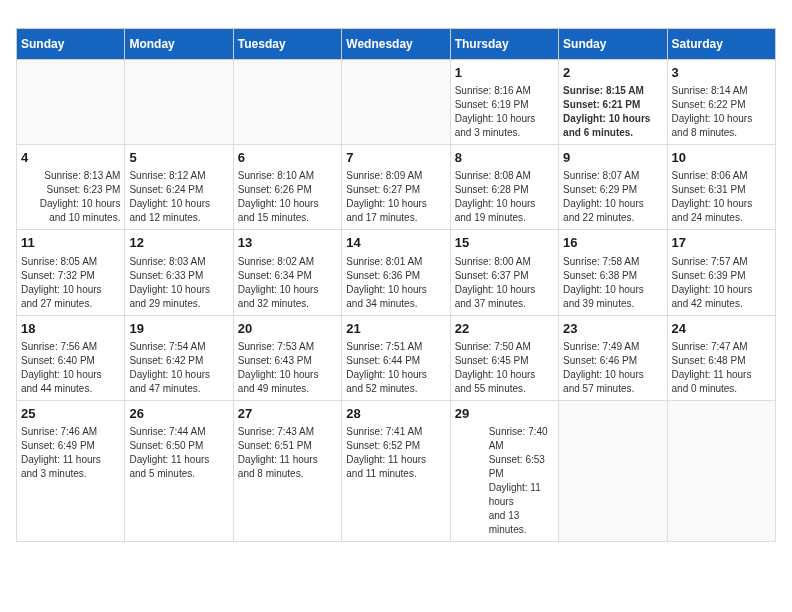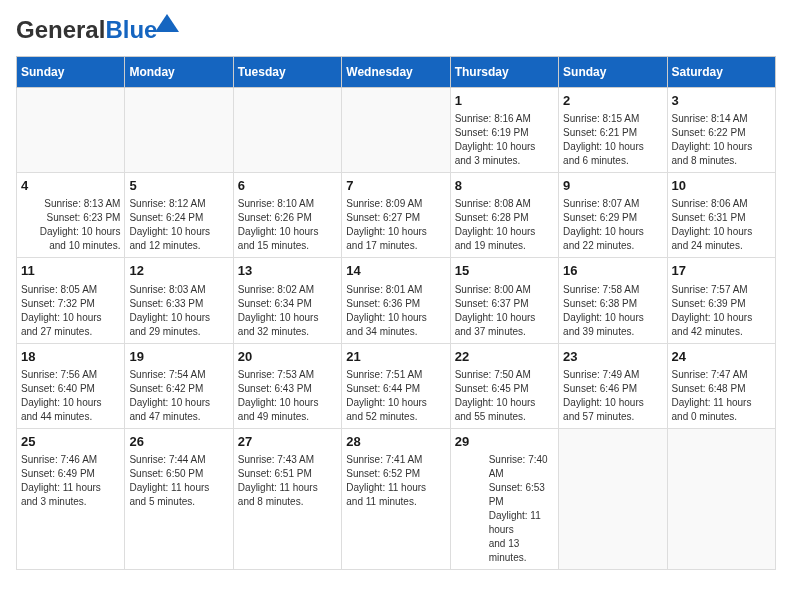--- a/index.html
+++ b/index.html
@@ -69,30 +69,20 @@
     .day-info {
       font-size: 10px;
       color: #333;
       line-height: 1.4;
     }
   </style>
 </head>
 <body>
 
 <div class="header">
-  <div class="logo-container">
-    <div style="position:relative; display:inline-block;">
-      <span style="font-size:24px; font-weight:bold; color:#1a1a1a;">
-        <span style="color:#333;">General</span><span style="color:#1565c0;">Blue</span>
-      </span>
-      <svg width="24" height="18" style="position:absolute; top:-2px; right:-22px;">
-        <polygon points="0,18 12,0 24,18" fill="#1565c0"></polygon>
-      </svg>
-    </div>
-  </div>
 </div>
 
 <table>
   <thead>
     <tr>
     <th>Sunday</th>
         <th>Monday</th>
         <th>Tuesday</th>
         <th>Wednesday</th>
         <th>Thursday</th>
@@ -108,21 +98,21 @@
         <td class="empty"></td>
         <td>
           <span class="day-num">1</span>
           <div class="day-info" style="white-space: pre-line;">Sunrise: 8:16 AM
 Sunset: 6:19 PM
 Daylight: 10 hours
 and 3 minutes.</div>
         </td>
         <td>
           <span class="day-num">2</span>
-          <div class="day-info" style="white-space: pre-line;">Sunrise: 8:15 AM
+          <div class="day-info" style="white-space: pre-line; font-weight: bold;">Sunrise: 8:15 AM
 Sunset: 6:21 PM
 Daylight: 10 hours
 and 6 minutes.</div>
         </td>
         <td>
           <span class="day-num">3</span>
           <div class="day-info" style="white-space: pre-line;">Sunrise: 8:14 AM
 Sunset: 6:22 PM
 Daylight: 10 hours
 and 8 minutes.</div>

